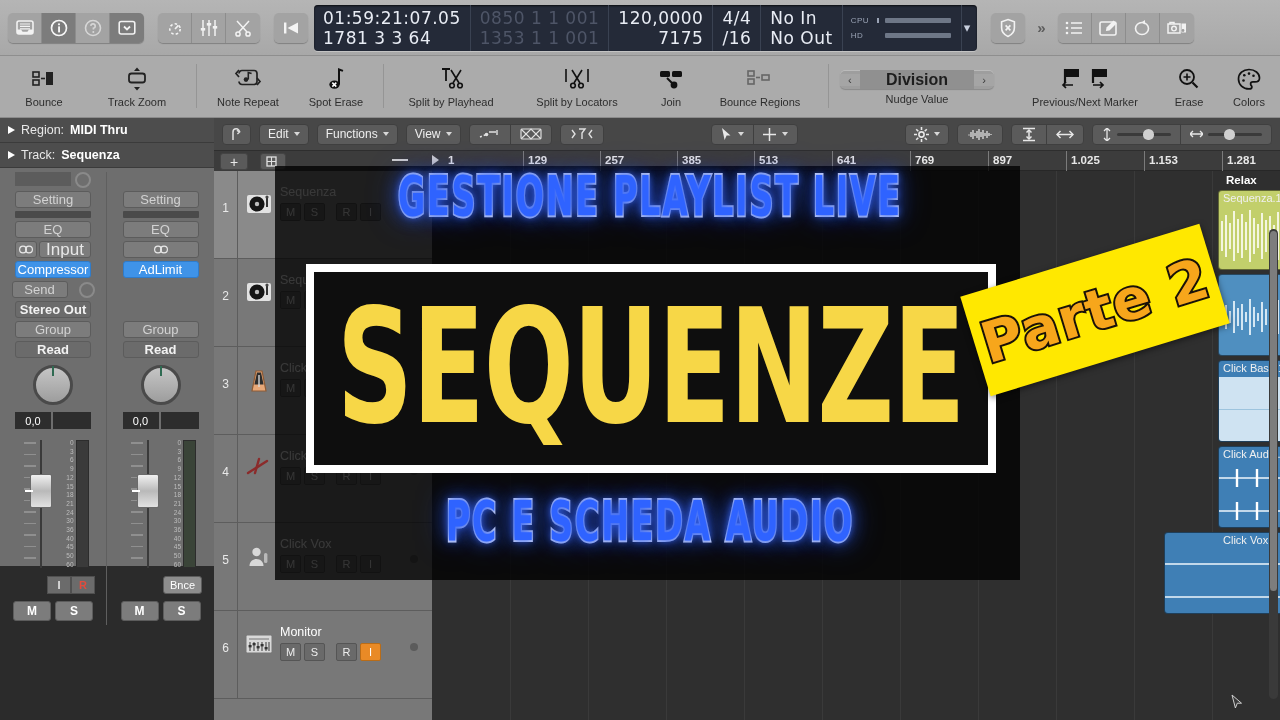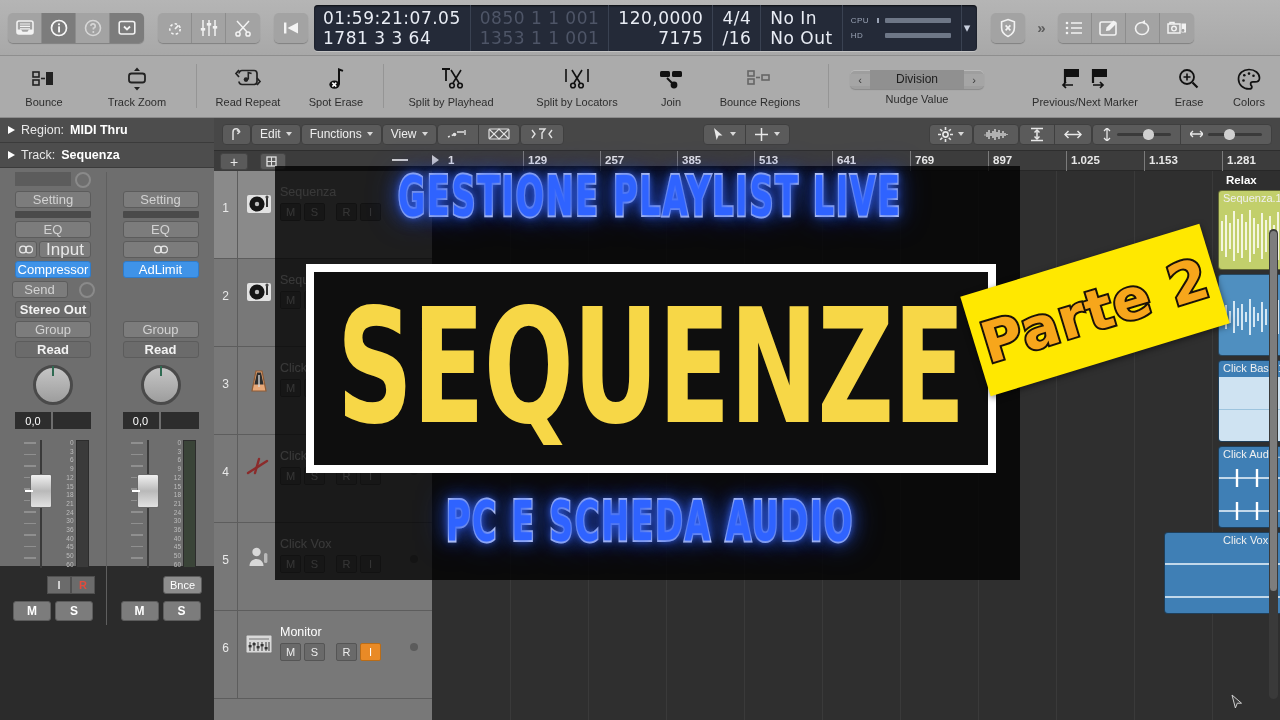--- a/index.html
+++ b/index.html
@@ -62,21 +62,21 @@
     display: flex; align-items: flex-start;
   }
   .tb-item { display: flex; flex-direction: column; align-items: center; justify-content: flex-start;
              padding-top: 8px; cursor: default; }
   .tb-icon { height: 30px; display: flex; align-items: center; justify-content: center; }
   .tb-label { font-size: 11px; color: #2d2d2d; margin-top: 2px; white-space: nowrap; }
   .tb-div { width: 1px; height: 44px; background: #959595; margin: 8px 0 0 0; }
   .nudge-box { display:flex; align-items:center; background:#9e9e9e; border-radius:5px; height:19px;
                box-shadow: inset 0 1px 0 rgba(255,255,255,.3), 0 1px 1px rgba(0,0,0,.2); margin-top:6px;}
   .nudge-arrow { width:20px; text-align:center; font-size:11px; color:#3a3a3a; background:#a5a5a5;}
-  .nudge-val { padding: 0 26px; font-size:12px; font-weight:normal; color:#1d1d1d; background:#909090; height:19px; line-height:19px;}
+  .nudge-val { padding: 0 26px; font-size:16px; font-weight:bold; color:#1d1d1d; background:#909090; height:19px; line-height:19px;}
 
   
   .inspector { position: absolute; left: 0; top: 118px; width: 214px; height: 448px; background: #6e6e6e; }
   .insp-hdr { height: 25px; background: #4d4d4d; border-bottom: 1px solid #3b3b3b;
               display: flex; align-items: center; padding-left: 8px; gap: 6px; color: #fff; font-size: 12.5px;}
   .insp-tri { width: 0; height: 0; border-left: 7px solid #ffffff; border-top: 4.5px solid transparent; border-bottom: 4.5px solid transparent; }
   .insp-key { color: #e8e8e8; }
   .insp-val { font-weight: bold; color: #ffffff; }
   .strips { display: flex; padding-top: 4px; }
   .strip { width: 107px; display: flex; flex-direction: column; align-items: center; gap: 3px;
@@ -124,21 +124,21 @@
   .ri-btn.rec { color: #e24b3d; }
   .ms-row { display: flex; gap: 4px; margin-top: 4px; }
   .ms-btn { width: 38px; height: 20px; background: #7c7c7c; border: 1px solid #5c5c5c; border-radius: 3px;
             color: #fff; font-size: 12px; font-weight: bold; display: flex; align-items: center; justify-content: center; }
   .bnce-btn { padding: 0 6px; height: 18px; background: #8d8d8d; border: 1px solid #5c5c5c; border-radius: 3px;
               color: #fff; font-size: 11px; display: flex; align-items: center; justify-content: center; margin-top:5px;}
 
   
   .arrange { position: absolute; left: 214px; top: 118px; width: 1066px; height: 602px; background: #3c3c3c; }
   .arr-menubar { height: 33px; background: #474747; border-bottom: 1px solid #2e2e2e;
-                 display: flex; align-items: center; padding: 0 8px; }
+                 display: flex; align-items: center; padding: 0 8px; gap: 8px; }
   .am-btn { height: 21px; background: #5b5b5b; border: 1px solid #3f3f3f; border-radius: 4px;
             color: #eee; font-size: 12px; display: flex; align-items: center; padding: 0 8px; gap: 5px; }
   .am-group { display: flex; background: #5b5b5b; border: 1px solid #3f3f3f; border-radius: 4px; overflow: hidden; }
   .am-group .am-cell { height: 19px; display: flex; align-items: center; padding: 0 9px;
                        border-right: 1px solid #3f3f3f; }
   .am-group .am-cell:last-child { border-right: none; }
   .caret { width:0;height:0;border-left:3.5px solid transparent;border-right:3.5px solid transparent;
            border-top:4px solid #d8d8d8; }
   .spacer { flex: 1; }
   .slider-mini { display: flex; align-items: center; gap: 5px; padding: 0 6px; height: 21px; }
@@ -407,21 +407,21 @@
     <div class="tb-item" style="width:90px; margin-left:6px">
       <div class="tb-icon">
         <svg width="30" height="24" viewBox="0 0 30 24">
             <path d="M6 6.5a3 3 0 0 1 3-3h12a3 3 0 0 1 3 3v8a3 3 0 0 1-3 3H9a3 3 0 0 1-3-3" fill="none" stroke="#222" stroke-width="1.7"></path>
             <path d="M6 3l-3 3.5L6 10" fill="none" stroke="#222" stroke-width="1.7"></path>
             <path d="M24 11l3 3.5-3 3.5" fill="none" stroke="#222" stroke-width="1.7"></path>
             <circle cx="13" cy="12.6" r="2.3" fill="#222"></circle>
             <path d="M15.3 12.6V5.5l3.3 1" stroke="#222" stroke-width="1.6" fill="none"></path>
           </svg>
       </div>
-      <div class="tb-label">Read Repeat</div>
+      <div class="tb-label">Note Repeat</div>
     </div>
 
     <div class="tb-item" style="width:86px">
       <div class="tb-icon">
         <svg width="26" height="26" viewBox="0 0 26 26">
             <path d="M16 18.5V3.5l4 1.4" stroke="#111" stroke-width="2" fill="none"></path>
             <ellipse cx="11.5" cy="18.6" rx="5.2" ry="4.2" fill="#111"></ellipse>
             <path d="M9.3 16.6l4 4M13.3 16.6l-4 4" stroke="#fff" stroke-width="1.5"></path>
           </svg>
       </div>

